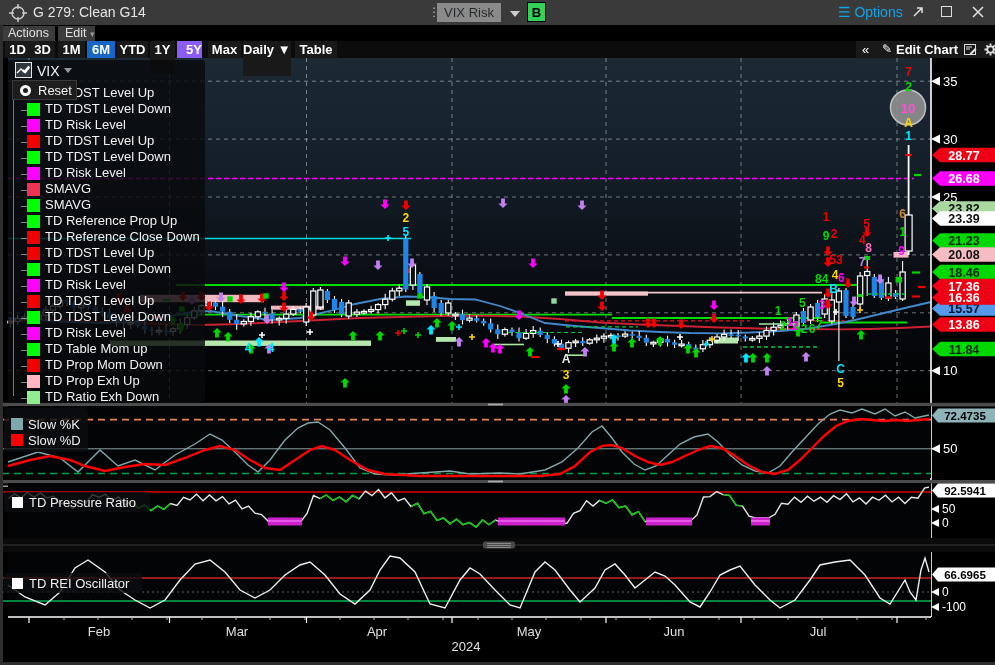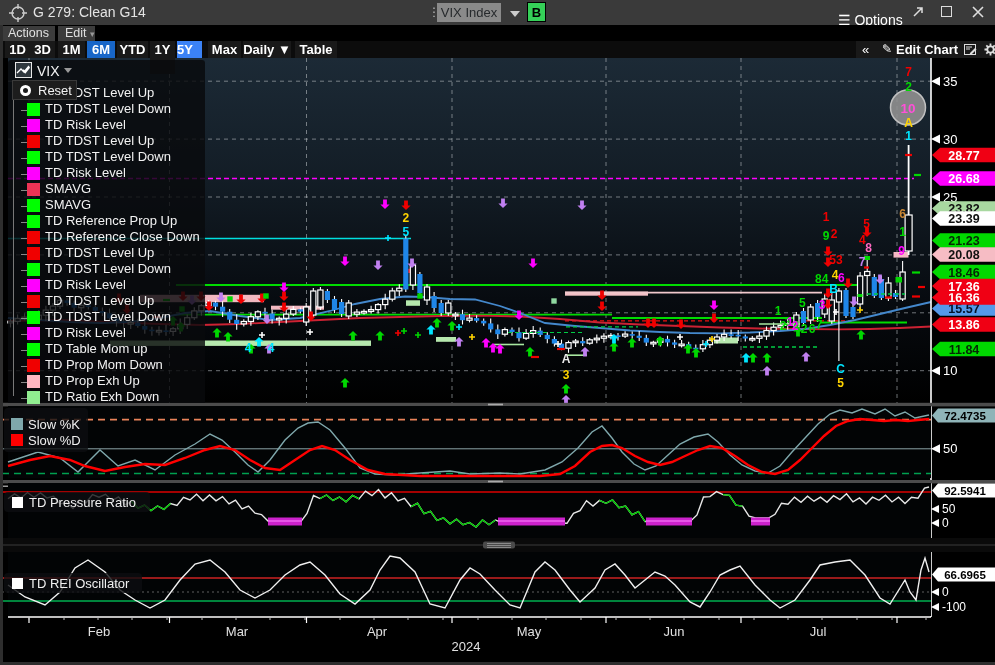--- a/index.html
+++ b/index.html
@@ -627,46 +627,46 @@
     <text x="466" y="651" fill="#e0e0e0" font-size="13" text-anchor="middle" font-family="Liberation Sans, sans-serif">2024</text>
   </svg>
 
 <div style="position:absolute;left:0;top:0;width:995px;height:25px;background:#3a3a3a">
  <svg width="20" height="20" viewBox="0 0 20 20" style="position:absolute;left:8px;top:3px">
       <circle cx="10" cy="10" r="6" fill="none" stroke="#ccc" stroke-width="1.4" transform="rotate(45 10 10)"></circle>
       <path d="M10 1 v5 M10 14 v5 M1 10 h5 M14 10 h5" stroke="#ccc" stroke-width="1.4"></path>
     </svg>
  <span style="position:absolute;left:33px;top:4px;font-size:14px;color:#e4e4e4">G 279: Clean G14</span>
  <span style="position:absolute;left:428px;top:5px;color:#bbb;font-size:12px">⋮</span>
- <div style="position:absolute;left:437px;top:3px;width:64px;height:19px;background:#8a8a8a;color:#26292c;font-size:13px;text-align:center;line-height:19px">VIX Index</div>
+ <div style="position:absolute;left:437px;top:3px;width:64px;height:19px;background:#8a8a8a;color:#26292c;font-size:13px;text-align:center;line-height:19px">VIX Risk</div>
  <div style="position:absolute;left:510px;top:11px;width:0;height:0;border-left:5px solid transparent;border-right:5px solid transparent;border-top:6px solid #ccc"></div>
  <div style="position:absolute;left:527px;top:2px;width:19px;height:20px;background:#35d058;border:1.5px solid #000;color:#000;font-size:13px;font-weight:bold;text-align:center;line-height:20px">B</div>
- <span style="position:absolute;left:838px;top:12px;font-size:14px;color:#ffffff">☰ Options</span>
+ <span style="position:absolute;left:838px;top:4px;font-size:14px;color:#0ea5e9">☰ Options</span>
  <svg width="12" height="12" viewBox="0 0 12 12" style="position:absolute;left:912px;top:6px">
       <path d="M2 10 L10 2 M5 2 h5 v5" stroke="#ddd" stroke-width="1.5" fill="none"></path>
     </svg>
  <div style="position:absolute;left:941px;top:6px;width:11px;height:11px;border:1.7px solid #ddd"></div>
  <svg width="12" height="12" viewBox="0 0 12 12" style="position:absolute;left:972px;top:6px">
       <path d="M1 1 L11 11 M11 1 L1 11" stroke="#ddd" stroke-width="1.6"></path>
     </svg>
 </div>
 <div style="position:absolute;left:0;top:25px;width:995px;height:16px;background:#000">
  <div style="position:absolute;left:2px;top:1px;width:53px;height:15px;background:#3c3c3c;color:#e0e0e0;font-size:12.5px;padding-left:6px;line-height:15px">Actions <span style="color:#999;font-size:9px">▾</span></div>
  <div style="position:absolute;left:58px;top:1px;width:37px;height:15px;background:#3c3c3c;color:#e0e0e0;font-size:12.5px;padding-left:7px;line-height:15px">Edit <span style="color:#999;font-size:9px">▾</span></div>
 </div>
 <div style="position:absolute;left:0;top:41px;width:995px;height:17px;background:#0c0c0c">
 <div style="position:absolute;left:5px;top:0;width:25px;height:17px;background:#191919;color:#fff;font-size:13px;font-weight:bold;text-align:center;line-height:17px">1D</div>
     <div style="position:absolute;left:30px;top:0;width:25px;height:17px;background:#191919;color:#fff;font-size:13px;font-weight:bold;text-align:center;line-height:17px">3D</div>
     <div style="position:absolute;left:58px;top:0;width:27px;height:17px;background:#191919;color:#fff;font-size:13px;font-weight:bold;text-align:center;line-height:17px">1M</div>
     <div style="position:absolute;left:87px;top:0;width:28px;height:17px;background:#1866c8;color:#fff;font-size:13px;font-weight:bold;text-align:center;line-height:17px">6M</div>
     <div style="position:absolute;left:117px;top:0;width:31px;height:17px;background:#191919;color:#fff;font-size:13px;font-weight:bold;text-align:center;line-height:17px">YTD</div>
     <div style="position:absolute;left:150px;top:0;width:25px;height:33px;background:#191919;color:#fff;font-size:13px;font-weight:bold;text-align:center;line-height:17px">1Y</div>
-    <div style="position:absolute;left:177px;top:0;width:25px;height:17px;background:#3b82f6;color:#fff;font-size:13px;font-weight:bold;text-align:left;line-height:17px">5Y</div>
+    <div style="position:absolute;left:177px;top:0;width:25px;height:17px;background:#8b5cf6;color:#fff;font-size:13px;font-weight:bold;text-align:right;line-height:17px">5Y</div>
     <div style="position:absolute;left:208px;top:0;width:33px;height:17px;background:#191919;color:#fff;font-size:13px;font-weight:bold;text-align:center;line-height:17px">Max</div>
-    <div style="position:absolute;left:243px;top:0;width:48px;height:17px;background:#191919;color:#fff;font-size:13px;font-weight:bold;text-align:center;line-height:17px">Daily ▼</div>
+    <div style="position:absolute;left:243px;top:0;width:48px;height:35px;background:#191919;color:#fff;font-size:13px;font-weight:bold;line-height:17px">Daily ▼</div>
     <div style="position:absolute;left:295px;top:0;width:42px;height:17px;background:#191919;color:#fff;font-size:13px;font-weight:bold;text-align:center;line-height:17px">Table</div>
  <div style="position:absolute;left:856px;top:0;width:139px;height:17px;background:#191919;color:#fff;font-size:13px;line-height:17px">
   <span style="position:absolute;left:6px">«</span>
   <span style="position:absolute;left:26px;font-size:12px">✎</span>
   <span style="position:absolute;left:40px;font-weight:bold">Edit Chart</span>
   <svg width="14" height="12" viewBox="0 0 14 12" style="position:absolute;left:108px;top:3px">
         <rect x="0.5" y="0.5" width="11" height="10" fill="none" stroke="#ddd"></rect>
         <path d="M2 3 h6 M2 5 h4" stroke="#ddd"></path>
         <path d="M6 9 l5 -5 1.5 1.5 -5 5 -2 .5 z" fill="#ddd"></path>
       </svg>

